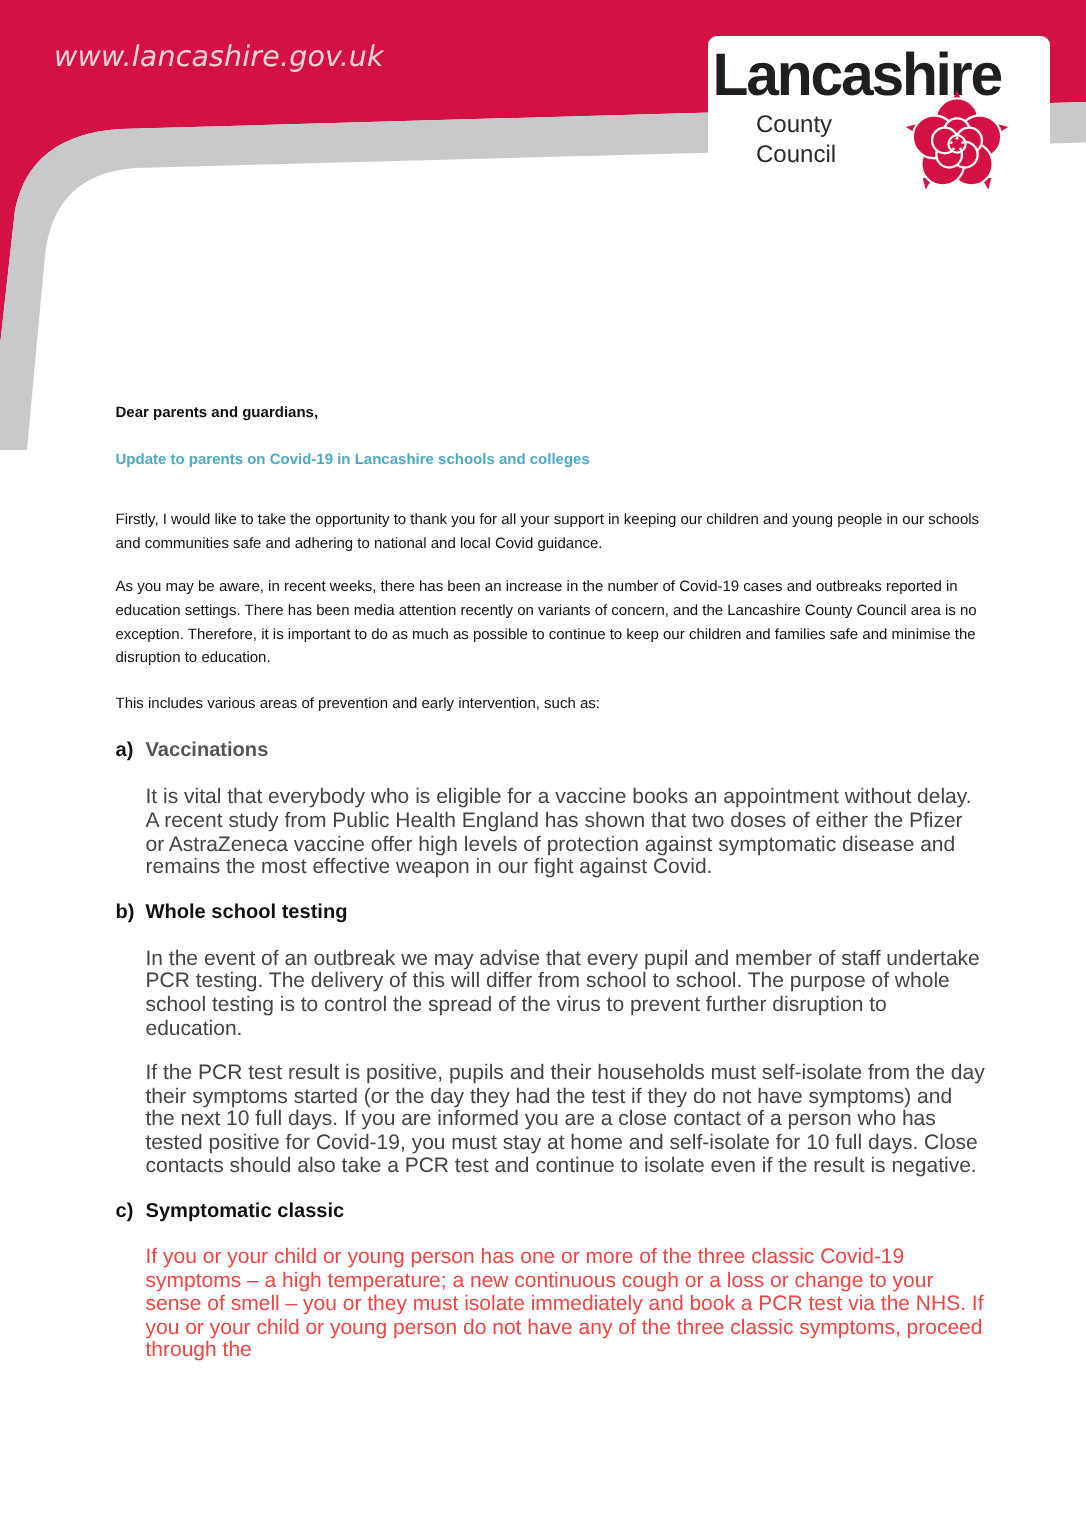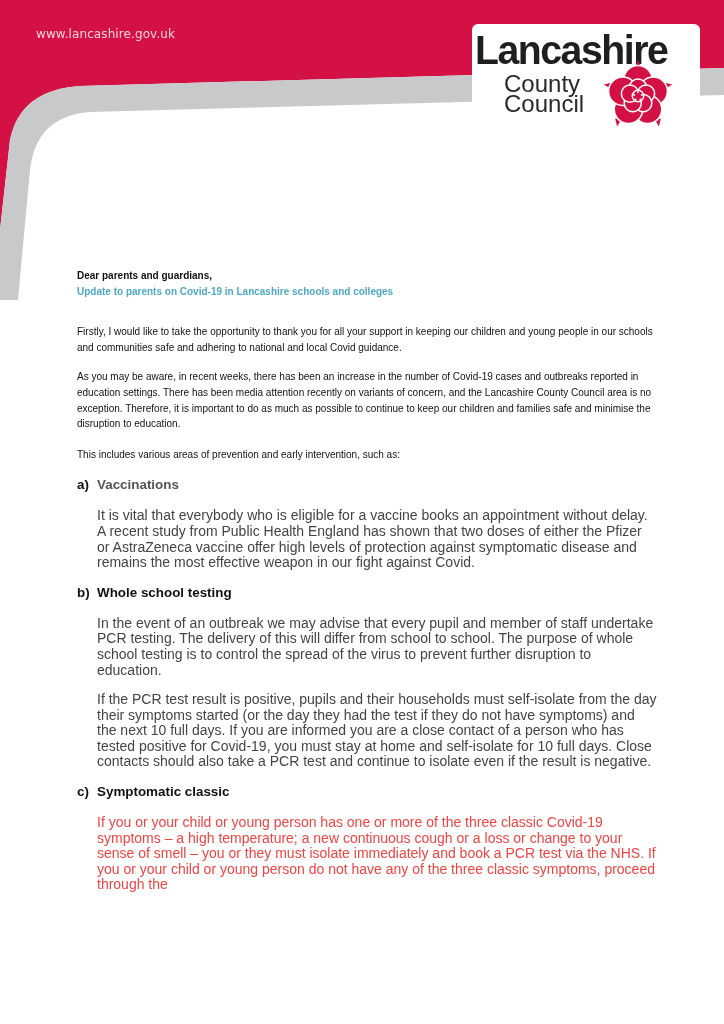--- a/index.html
+++ b/index.html
@@ -6,43 +6,43 @@
     body {
       width: 724px; height: 1024px; position: relative; overflow: hidden;
       background: #ffffff;
       font-family: "Liberation Sans", sans-serif;
       color: #111111;
     }
     .header-svg { position: absolute; left: 0; top: 0; width: 724px; height: 300px; }
     .site-url {
       position: absolute; left: 36px; top: 27px;
       font-family: "DejaVu Sans", sans-serif;
-      font-size: 12px; color: #f4d4dc; letter-spacing: 0.1px;
+      font-size: 19px; color: #f4d4dc; letter-spacing: 0.1px; font-style: italic;
     }
     .logo-box {
       position: absolute; left: 472px; top: 24px; width: 228px; height: 104px;
       background: #ffffff; border-radius: 6px 6px 0 0;
     }
     .logo-title {
       position: absolute; left: 475px; top: 28px;
       font-family: "Liberation Sans", sans-serif; font-weight: bold;
       font-size: 40px; color: #1f1f1f; letter-spacing: -1.5px; line-height: 44px;
       transform: scaleX(0.98); transform-origin: left;
     }
     .logo-sub {
       position: absolute; left: 504px; top: 74px;
       font-family: "Liberation Sans", sans-serif;
-      font-size: 24px; line-height: 20px; color: #2a2a2a;
+      font-size: 16px; line-height: 20px; color: #2a2a2a;
     }
     .rose { position: absolute; left: 600px; top: 58px; width: 76px; height: 76px; }
 
     .content { position: absolute; left: 77px; top: 268px; width: 580px; }
     .p { font-size: 10px; line-height: 15.6px; margin: 0; }
     .salutation { font-weight: bold; margin-top: 0; }
-    .subject { color: #4fa9c4; font-weight: bold; }
+    .subject { color: #4fa9c4; font-weight: bold; margin-top: 15px; }
     .body1 { margin-top: 25px; }
     .body2 { margin-top: 14px; }
     .body3 { margin-top: 15px; }
     .section-head {
       display: flex; font-weight: bold; font-size: 13.4px; line-height: 16px;
     }
     .sec-a { margin-top: 15px; }
     .sec-b { margin-top: 14px; }
     .sec-c { margin-top: 14px; }
     .sec-letter { width: 20px; }

